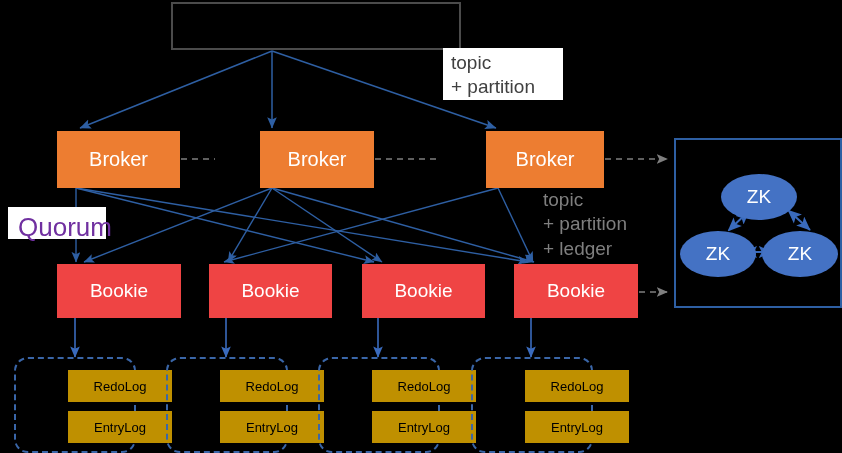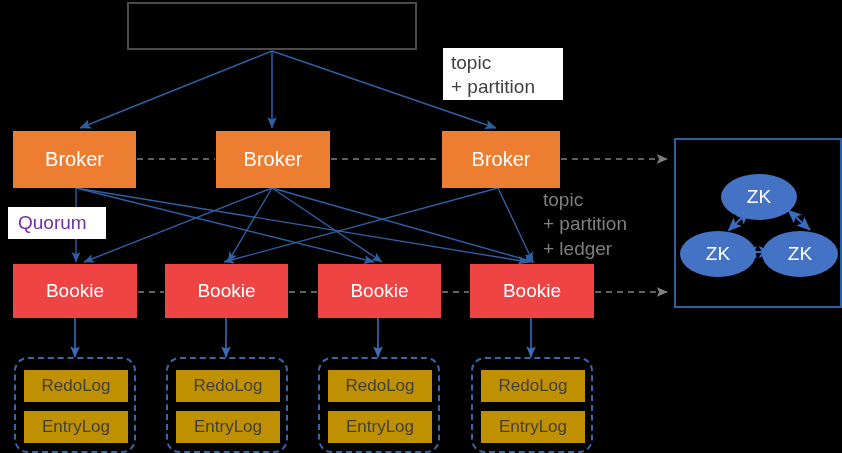--- a/index.html
+++ b/index.html
@@ -29,41 +29,42 @@
 
   
   .node {
     position: absolute;
     display: flex;
     align-items: center;
     justify-content: center;
     color: #ffffff;
     box-sizing: border-box;
     white-space: nowrap;
+    margin-left: 44px;
   }
 
   .top-box {
     border: 2px solid #4b4b4b;
     background: transparent;
   }
 
   .broker {
     background: #ED7D31;
     font-size: 20px;
   }
 
   .bookie {
     background: #ef4444;
     font-size: 19px;
   }
 
   .logbox {
     background: #BF9000;
-    font-size: 17px;
-    color: #404040;
+    font-size: 13px;
+    color: #000000;
     text-align: center;
   }
 
   .storage-group {
     position: absolute;
     border: 2px dashed #3a66a8;
     border-radius: 14px;
     box-sizing: border-box;
     background: transparent;
   }
@@ -74,21 +75,21 @@
     background: #ffffff;
     color: #404040;
     font-size: 19px;
     line-height: 1.25;
     padding: 3px 8px 5px 8px;
     box-sizing: border-box;
     white-space: pre-line;
   }
   .callout.quorum {
     color: #7030A0;
-    font-size: 19px;
+    font-size: 26px;
     padding: 4px 10px 6px 10px;
   }
   .plain-label {
     position: absolute;
     color: #7f7f7f;
     font-size: 19px;
     line-height: 1.28;
     white-space: pre-line;
   }
 

